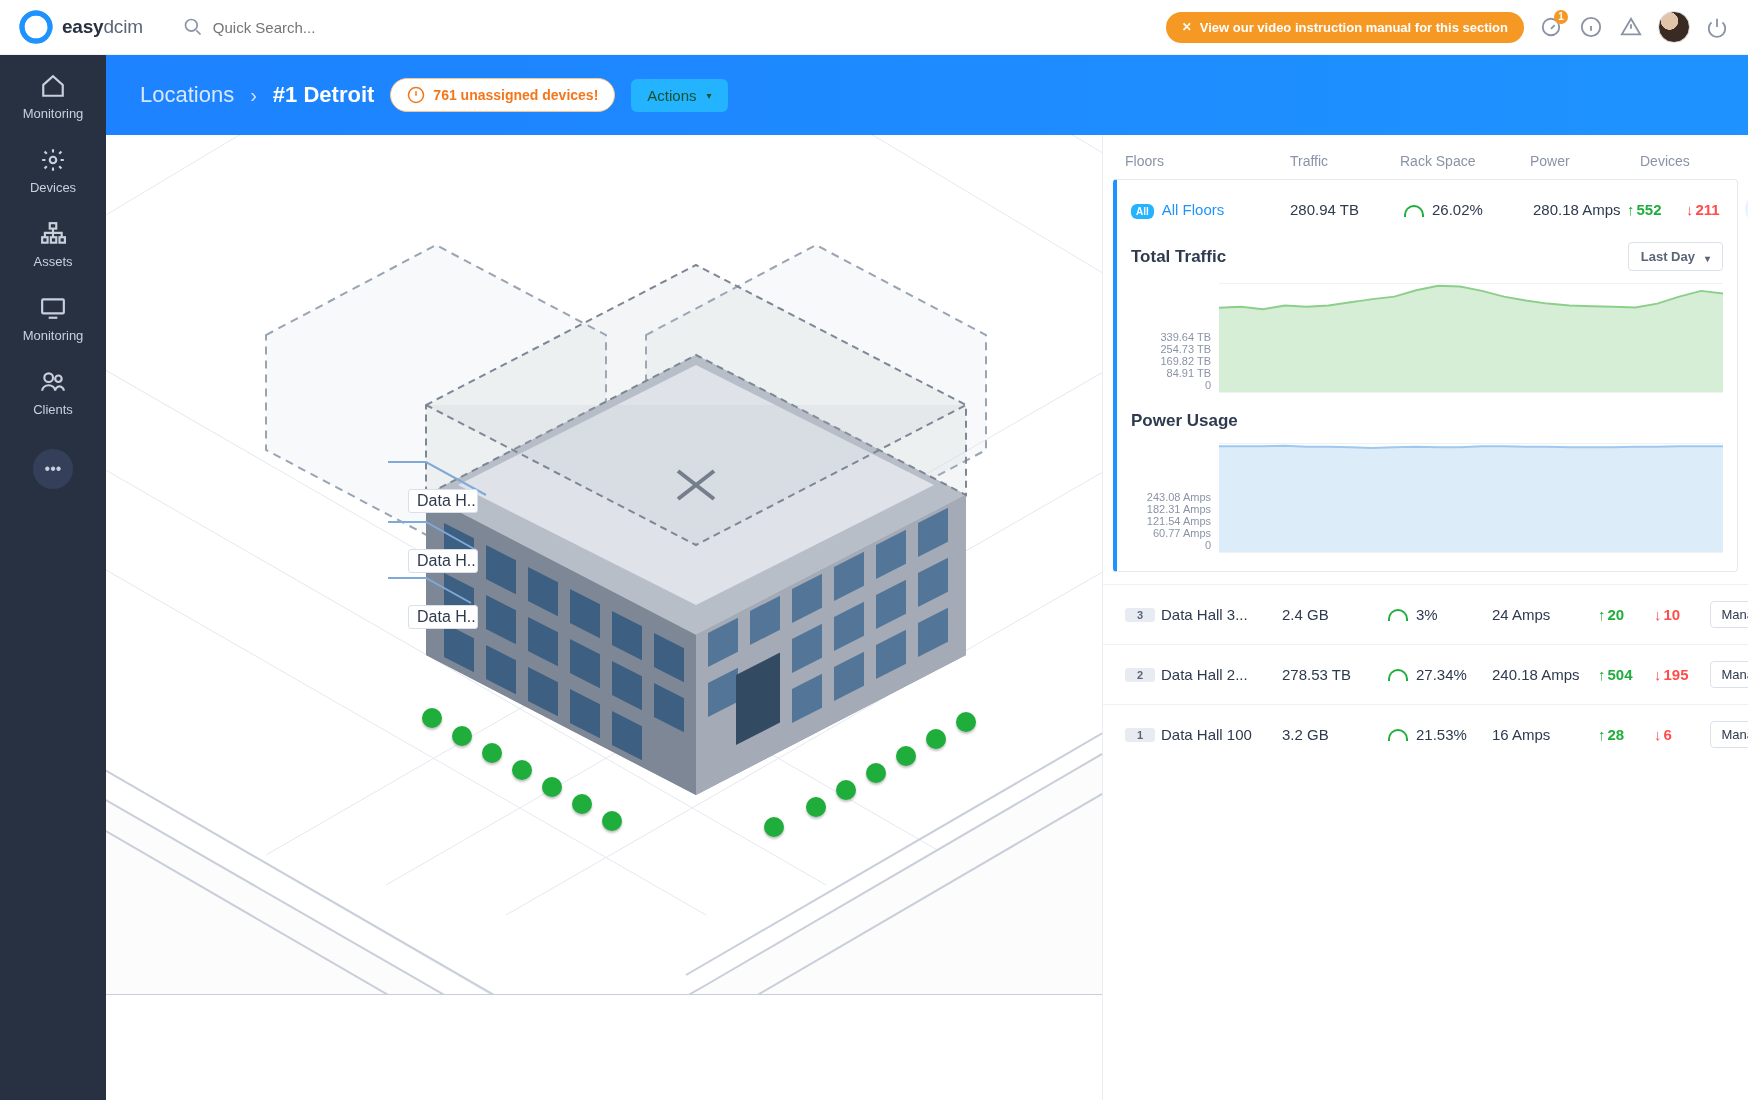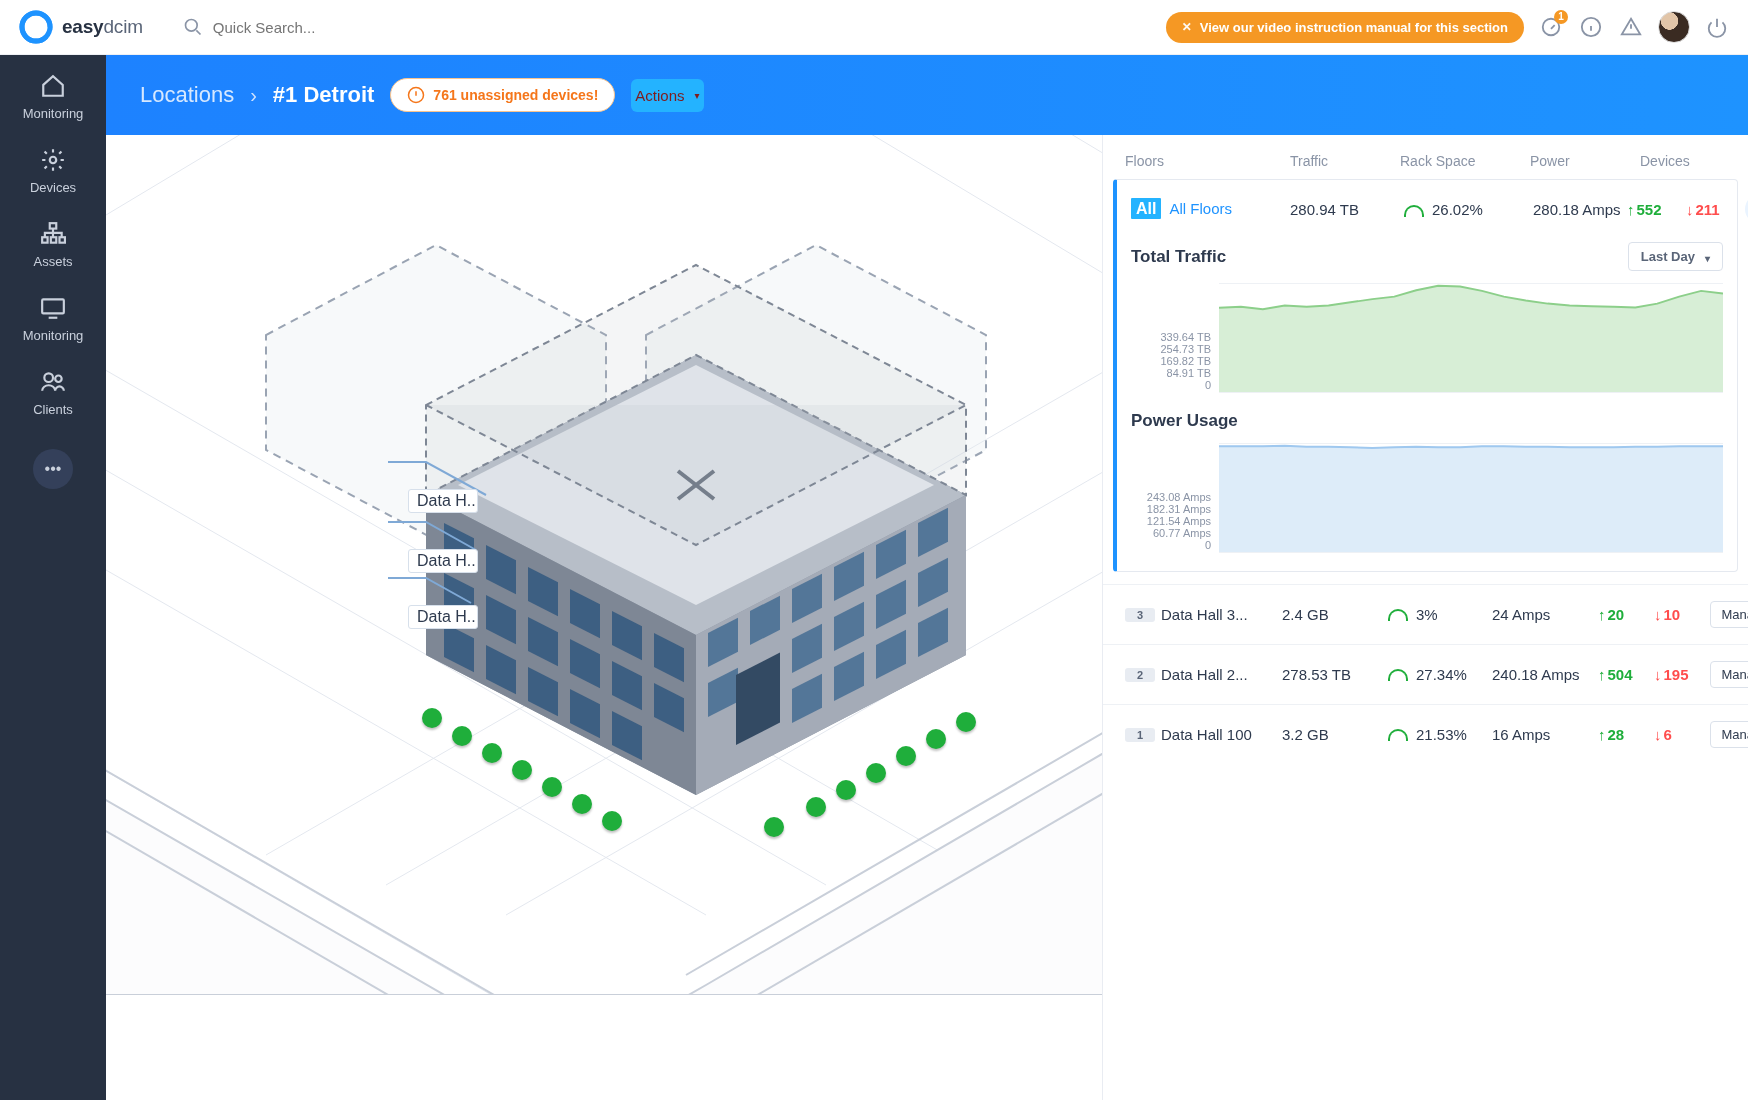--- a/index.html
+++ b/index.html
@@ -28,37 +28,37 @@
 .side-item svg { width:26px; height:26px; stroke:#c9d0dc; }
 .side-more { width:40px; height:40px; border-radius:50%; background:#34405a; display:flex; align-items:center; justify-content:center; color:#c9d0dc; cursor:pointer; margin-top:6px; }
 
 .main { flex:1; display:flex; flex-direction:column; position:relative; }
 .bluebar { height: 80px; background: linear-gradient(90deg,#1d82ff,#1e93ff); display:flex; align-items:center; padding: 0 34px; color:#fff; gap:16px;}
 .crumb-a { font-size:22px; color:#d6e8ff; cursor:pointer; }
 .crumb-sep { color:#cfe3ff; font-size:20px; }
 .crumb-b { font-size:22px; font-weight:600; }
 .warn-pill { background:#fff; color:#f5761a; font-size:14px; font-weight:600; padding:7px 16px; border-radius:18px; display:flex; align-items:center; gap:8px; border:1px solid #f9c48f; }
 .warn-pill svg { width:18px; height:18px; }
-.actions-btn { background:#24b3ff; color:#7f1d1d; font-size:15px; padding:8px 4px; border:none; border-radius:6px; display:flex; align-items:center; gap:10px; cursor:pointer; }
+.actions-btn { background:#24b3ff; color:#14532d; font-size:15px; padding:8px 16px; border:none; border-radius:6px; display:flex; align-items:center; gap:10px; cursor:pointer; }
 .caret { font-size:10px; }
 
 .content { flex:1; display:flex; }
 .viz { flex:1; position:relative; overflow:hidden; background:#fff; border-right:1px solid #e9ecf2; }
 .iso-floor { position:absolute; inset:0; }
 .iso-floor svg { position:absolute; left:-100px; top:-40px; }
 .hall-label { position:absolute; left:302px; background:#fff; border:1px solid #d7e0eb; border-radius:3px; padding:2px 8px; font-size:16px; color:#2e3a4e; white-space:nowrap; width:70px; overflow:hidden; cursor:pointer; }
 .hall-label.l1 { top: 354px; } .hall-label.l2 { top: 414px; } .hall-label.l3 { top: 470px; }
 .gdot { width:20px; height:20px; border-radius:50%; background:#1fae3b; display:inline-block; filter: drop-shadow(0 2px 1px rgba(0,0,0,.25)); }
 
 
 .panel { width: 645px; overflow-y:auto; font-size:15px; color:#2e3a4e; }
 .panel-hdrs { display:grid; grid-template-columns: 165px 110px 130px 110px 1fr; padding: 18px 22px 10px; color:#8a94a6; font-size:14px; }
 .row-card { margin: 0 10px 12px; border:1px solid #e5e9f0; border-left:4px solid #1e93ff; border-radius:4px; background:#fff; padding: 14px 14px 18px; }
 .allrow { display:grid; grid-template-columns: 155px 110px 125px 90px 55px 55px 40px; align-items:center; gap:4px; }
-.all-badge { background:#24b3ff; color:#fff; font-size:16px; font-weight:700; padding:2px 5px; border-radius:1px; margin-right:8px; }
+.all-badge { background:#24b3ff; color:#fff; font-size:10px; font-weight:700; padding:2px 5px; border-radius:6px; margin-right:8px; }
 .link-blue { color:#1e93ff; cursor:pointer; }
 .up { color:#1fae3b; font-weight:600; }
 .up::before { content:"↑"; margin-right:2px; }
 .down { color:#ff4d4d; font-weight:600; }
 .down::before { content:"↓"; margin-right:2px; }
 .gauge { width:20px; height:12px; border:2px solid #1fae3b; border-bottom:none; border-radius:14px 14px 0 0; display:inline-block; margin-right:8px; vertical-align:middle; position:relative; }
 .toggle-circle { width:30px; height:30px; border-radius:50%; background:#eaf4ff; color:#1e93ff; display:flex; align-items:center; justify-content:center; cursor:pointer; font-size:14px; }
 
 .section-title { font-weight:600; font-size:17px; margin: 18px 0 12px; display:flex; align-items:center; justify-content:space-between;}
 .select-pill { border:1px solid #dbe1ea; padding:6px 12px; font-size:13px; color:#5a6578; border-radius:4px; cursor:pointer; display:flex; align-items:flex-end; gap:10px; }

